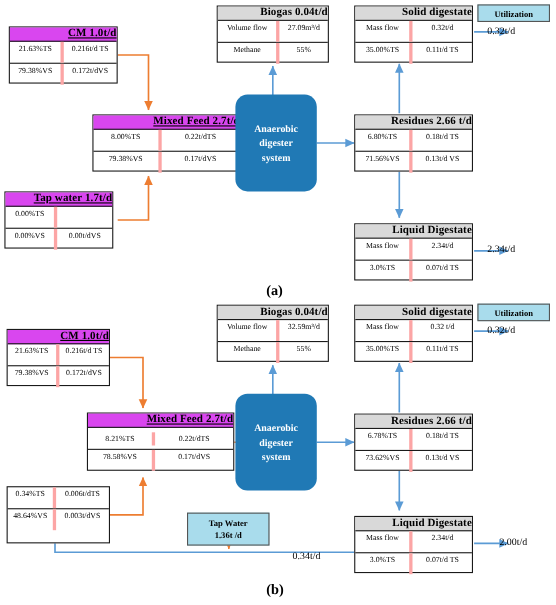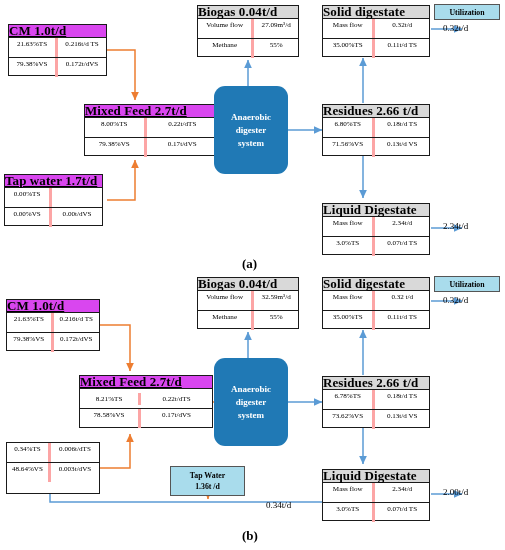--- a/index.html
+++ b/index.html
@@ -12,21 +12,21 @@
   }
   .panel{position:absolute;left:0;width:505px;}
   #panel-a{top:0;height:275px;}
   #panel-b{top:272px;height:278px;}
   svg.wires{position:absolute;left:0;top:0;width:505px;height:278px;overflow:visible;}
 
   
   .node{position:absolute;border:1.2px solid #1a1a1a;background:#fff;
         box-sizing:border-box;}
   .node .hdr{
-    text-align:left;font-weight:bold;font-size:13px;line-height:12px;
+    text-align:right;font-weight:bold;font-size:10px;line-height:12px;
     border-bottom:1.2px solid #1a1a1a;white-space:nowrap;letter-spacing:.1px;
   }
   .node .row{display:flex;border-bottom:1px solid #1a1a1a;}
   .node .row:last-child{border-bottom:none;}
   .node .c{font-size:7.1px;line-height:12px;text-align:center;white-space:nowrap;
            overflow:hidden;}
   .node .c.l{border-right:3px solid #fca5a5;}
   .hdr-peach{background:#d946ef;text-decoration:underline;}
   .hdr-gray{background:#D9D9D9;}
 
@@ -299,17 +299,17 @@
     <div>
       <span>Tap Water</span><br>
       <span>1.36t /d</span>
     </div>
   </div>
 
   <div class="plain cyan" style="left:434px;top:4px;width:66px;height:16px;">
     <span>Utilization</span>
   </div>
   <div class="lab" style="left:443px;top:23px;">0.32t/d</div>
-  <div class="lab" style="left:443px;top:215px;">2.00t/d</div>
+  <div class="lab" style="left:454px;top:215px;">2.00t/d</div>
   <div class="lab" style="left:266px;top:228px;">0.34t/d</div>
 
   <div class="caption" style="left:242px;top:256px;">(b)</div>
 </div>
 
 </body></html>

